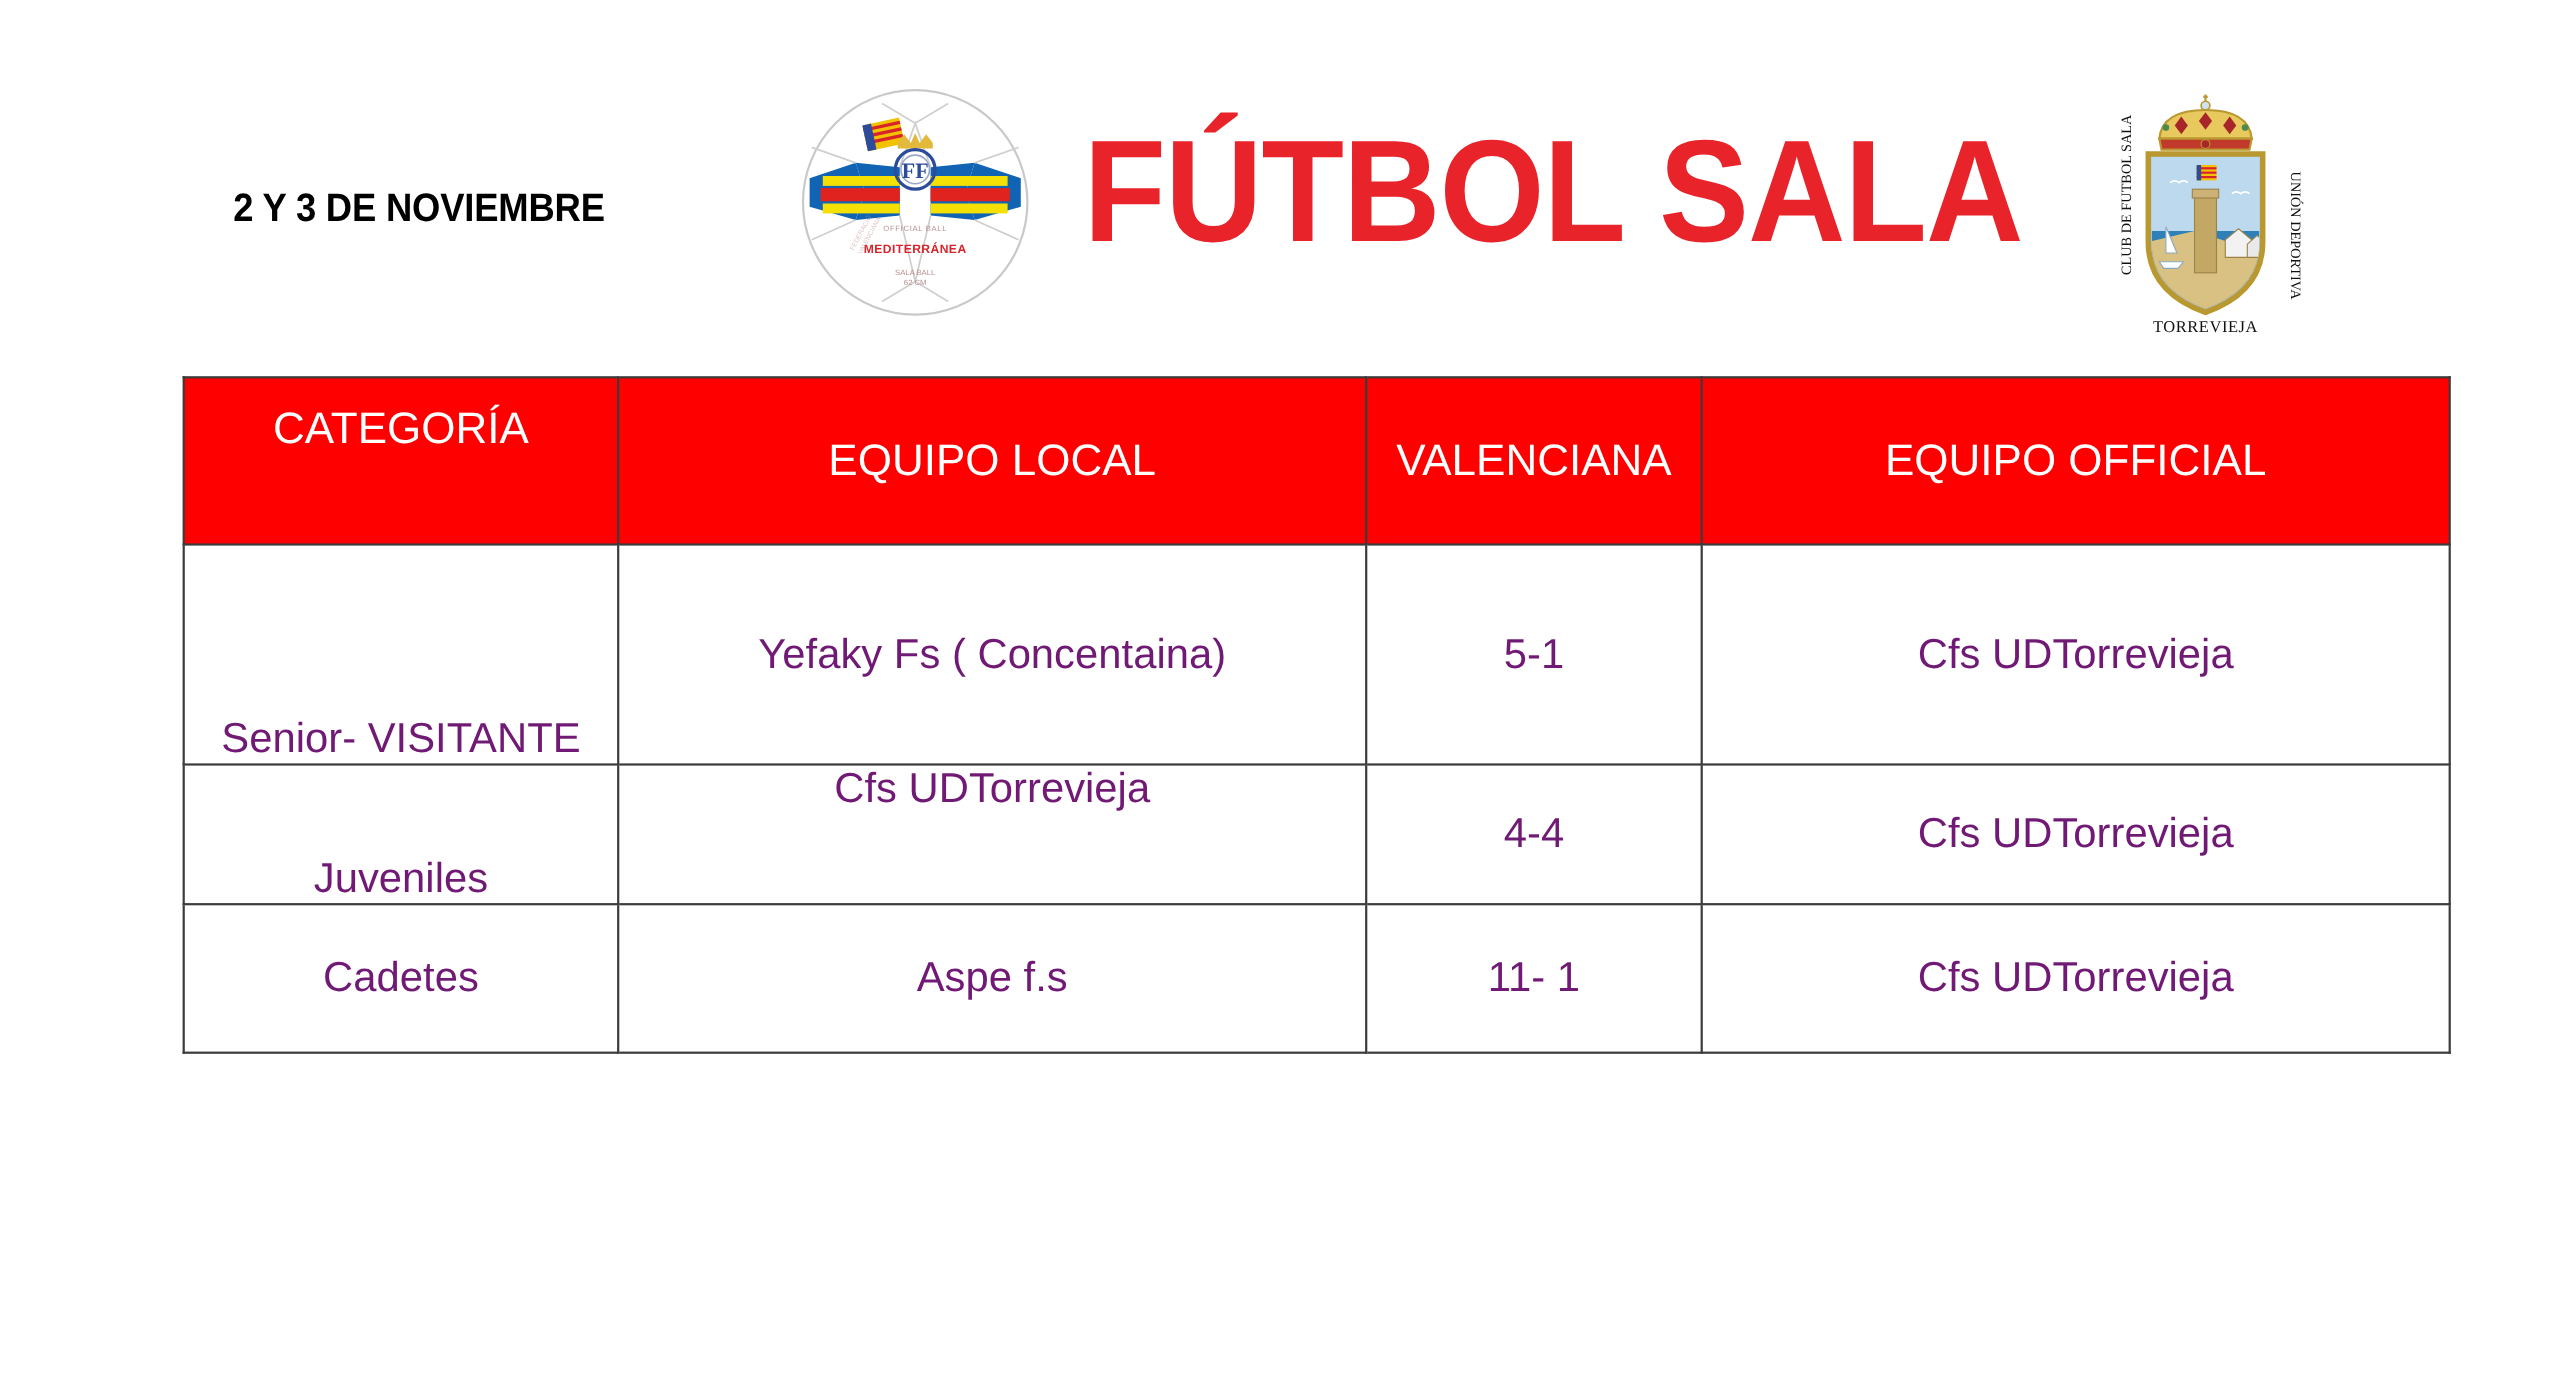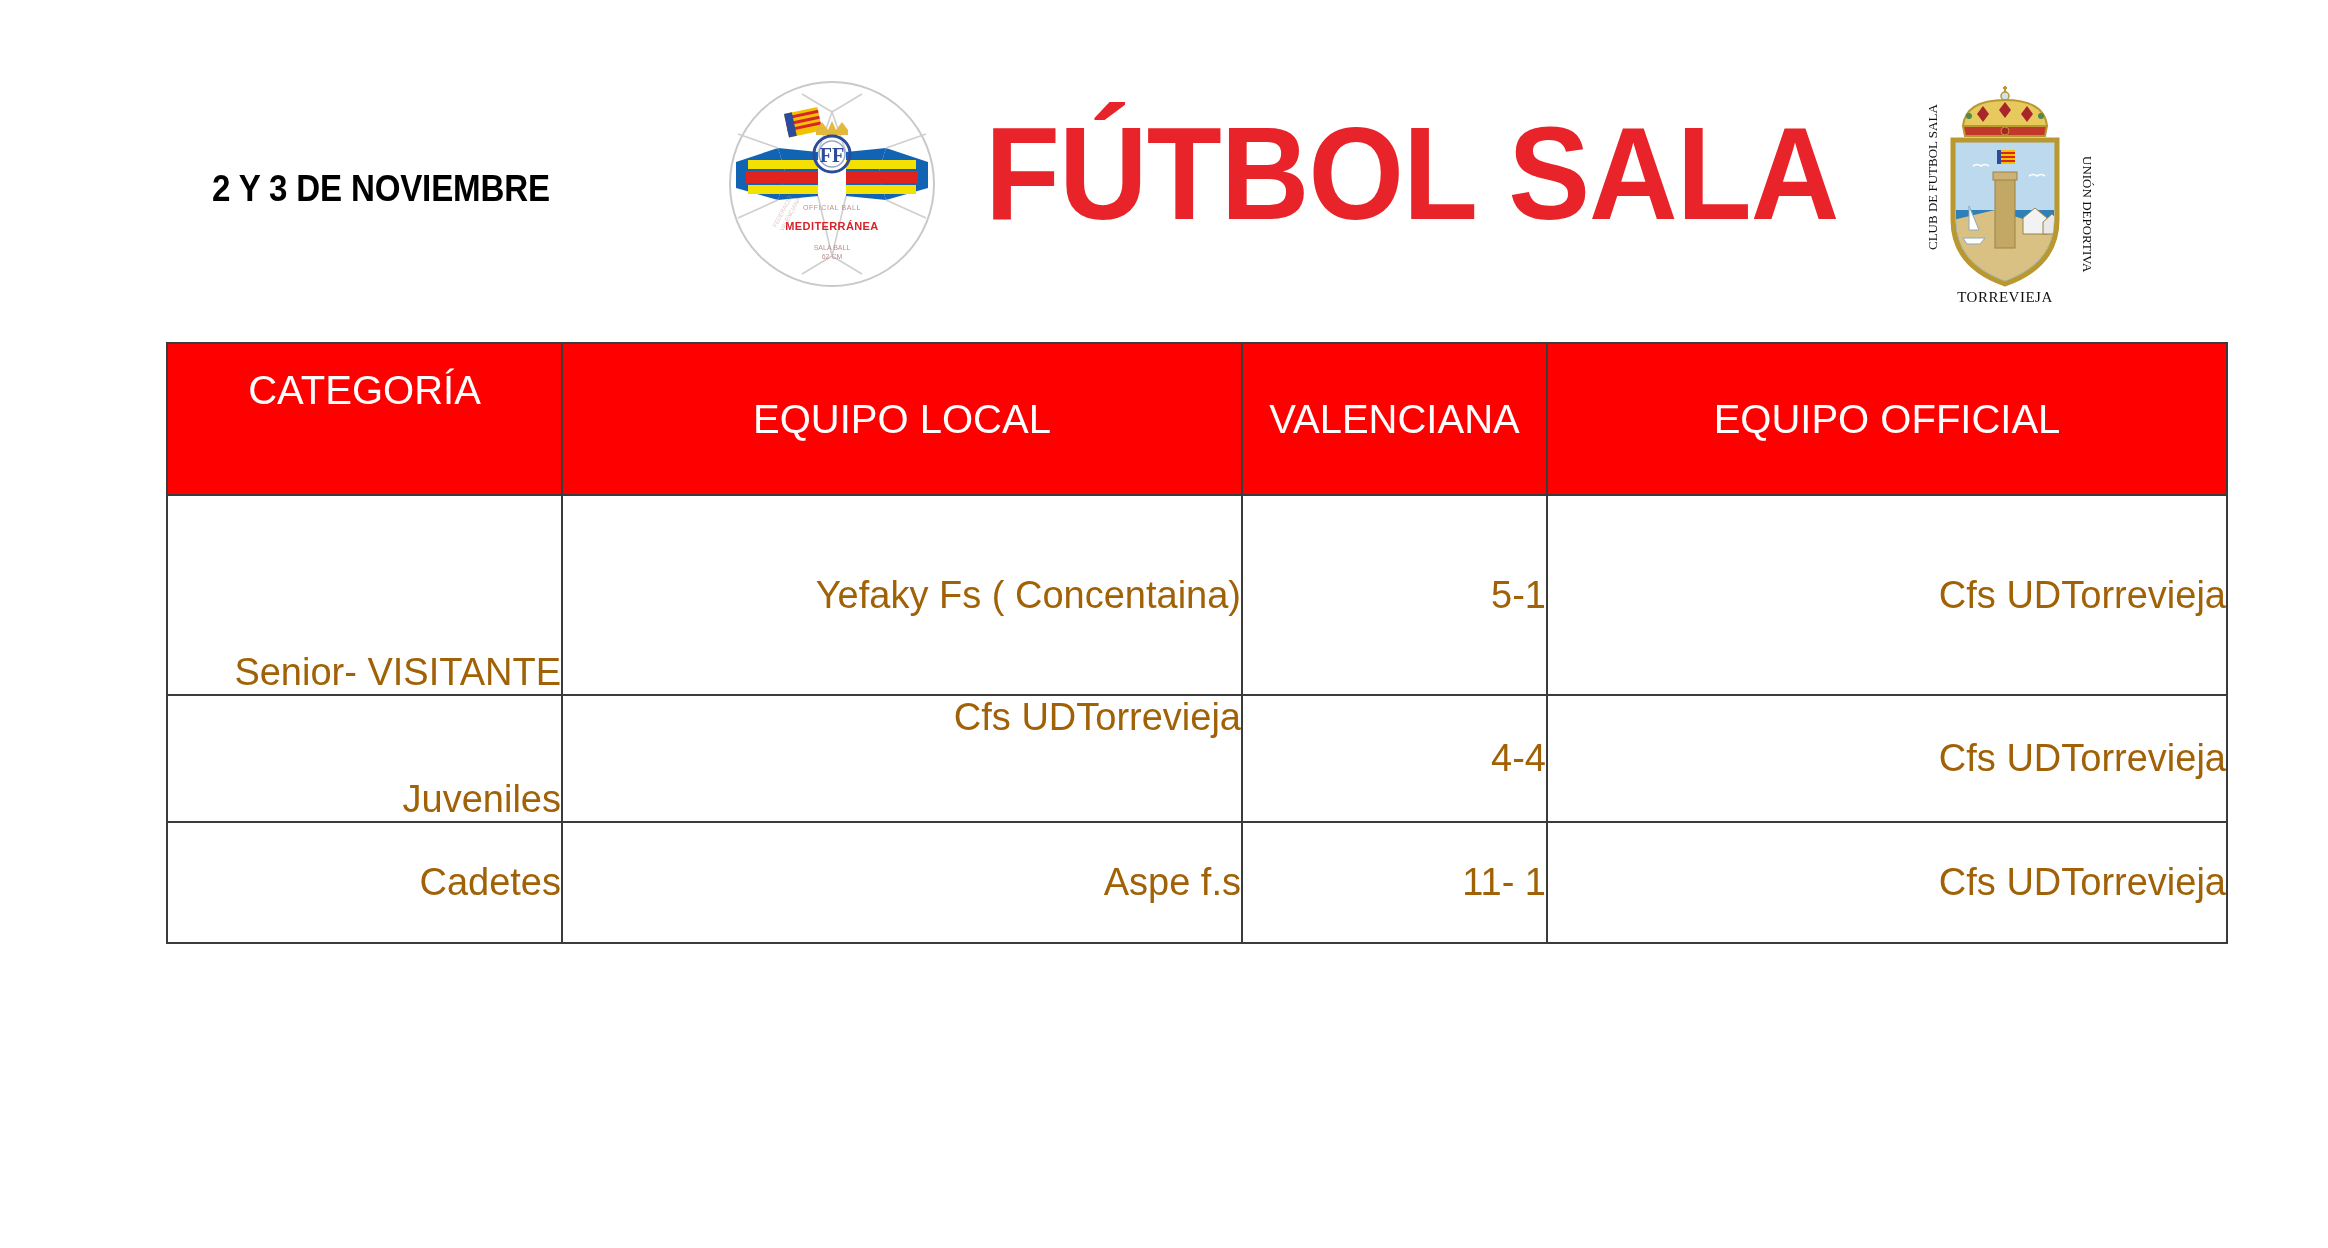--- a/index.html
+++ b/index.html
@@ -45,28 +45,28 @@
     font-size:40px;font-weight:normal;
     height:126px;vertical-align:middle;text-align:center;
   }
   #results-table thead th.hdr-cat{vertical-align:top;padding-top:24px;margin-top:16px;}
   .col-cat{width:395px;}
   .col-local{width:680px;}
   .col-res{width:305px;}
   .col-vis{width:680px;}
 
   #results-table tbody td{
-    color:#a16207;font-size:38px;text-align:right;background:#ffffff;
+    color:#701a75;font-size:38px;text-align:center;background:#ffffff;
   }
   tr.row-white td{background:#ffffff;}
   tr.row-pink  td{background:#F5E2E2;}
 
   tr.r1{height:200px;}
   tr.r2{height:127px;}
-  tr.r3{height:121px;}
+  tr.r3{height:135px;}
 
   .va-bottom{vertical-align:bottom;padding-bottom:22px;}
   .va-middle{vertical-align:middle;}
   .va-top{vertical-align:top;padding-top:14px;}
 
   
   #footer{position:absolute;left:0;top:940px;width:2328px;height:308px;}
 </style>
 </head>
 <body>

